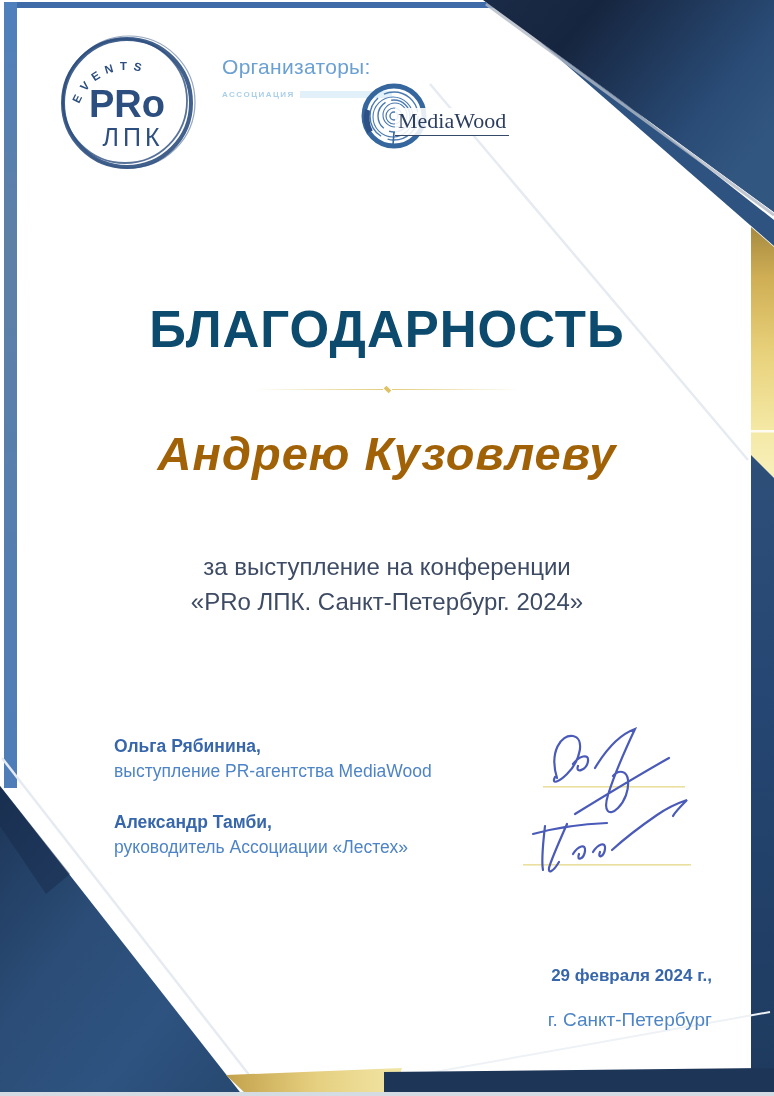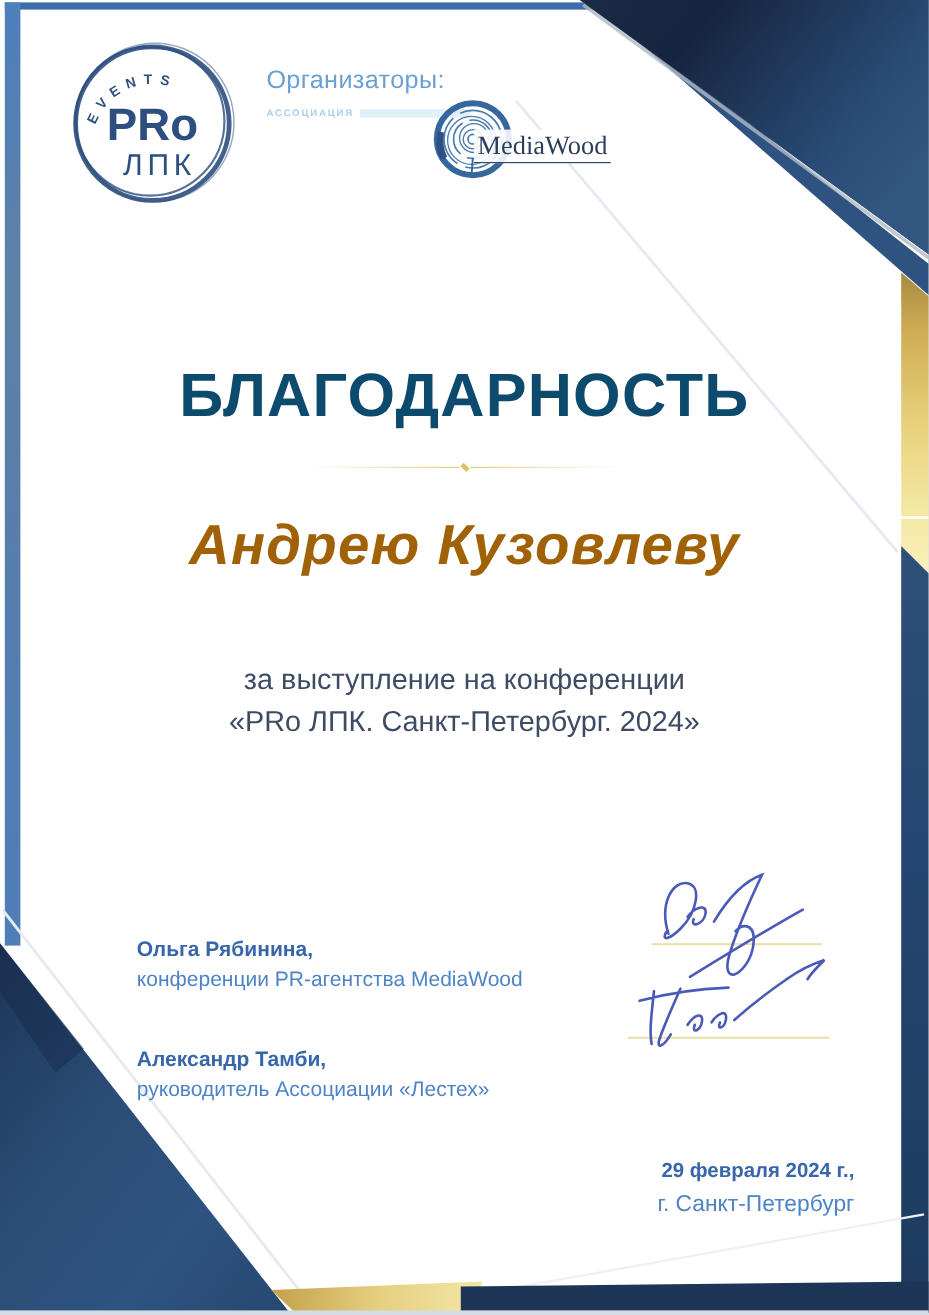--- a/index.html
+++ b/index.html
@@ -33,29 +33,29 @@
   .dline.l{background:linear-gradient(90deg,rgba(233,216,140,0),#e3cd7d);}
   .dline.r{background:linear-gradient(90deg,#e3cd7d,rgba(233,216,140,0));}
   .diamond{width:7px;height:7px;background:#e0c265;transform:rotate(45deg) scaleY(.55);margin:0 1px;}
   .recipient{position:absolute;left:0;top:426px;width:100%;text-align:center;
     font-size:47px;font-style:italic;font-weight:700;letter-spacing:1px;color:#a16207;}
   .reason{position:absolute;left:0;top:549px;width:100%;text-align:center;
     font-size:24px;line-height:35px;color:#3e4b64;}
 
   
   .signers{position:absolute;left:114px;top:736px;}
-  .signer{margin-bottom:30px;margin-top:45px;}
+  .signer{margin-bottom:30px;}
   .s-name{font-size:17.5px;font-weight:700;color:#3766aa;margin-bottom:4px;}
   .s-role{font-size:17.5px;color:#4e84c6;}
   .sigs{position:absolute;left:515px;top:722px;}
 
   
   .datecity{position:absolute;right:62px;top:966px;text-align:right;}
   .d1{font-size:17px;font-weight:700;color:#3766aa;}
-  .d2{font-size:19px;color:#4e84c6;margin-top:7px;}
+  .d2{font-size:19px;color:#4e84c6;margin-top:23px;}
 </style>
 </head>
 <body>
 
 <div class="page">
 
   <svg class="deco" width="774" height="1096" viewBox="0 0 774 1096" xmlns="http://www.w3.org/2000/svg" xmlns:xlink="http://www.w3.org/1999/xlink">
     <defs>
       <linearGradient id="gTR" x1="0" y1="0" x2="1" y2="0.6">
         <stop offset="0" stop-color="#1a2b47"></stop>
@@ -164,21 +164,21 @@
     <div class="recipient">Андрею Кузовлеву</div>
 
     <div class="reason">
       <div>за выступление на конференции</div>
       <div>«PRo ЛПК. Санкт-Петербург. 2024»</div>
     </div>
 
     <div class="signers">
       <div class="signer">
         <div class="s-name">Ольга Рябинина,</div>
-        <div class="s-role">конференции PR-агентства MediaWood</div>
+        <div class="s-role">выступление PR-агентства MediaWood</div>
       </div>
       <div class="signer">
         <div class="s-name">Александр Тамби,</div>
         <div class="s-role">руководитель Ассоциации «Лестех»</div>
       </div>
     </div>
 
     <svg class="sigs" width="215" height="168" viewBox="0 0 215 168">
       <rect x="28" y="64" width="142" height="1.6" fill="#eadf9e"></rect>
       <path d="M42,56 C34,30 46,12 58,14 C70,16 66,38 52,52 C44,60 36,63 40,55

